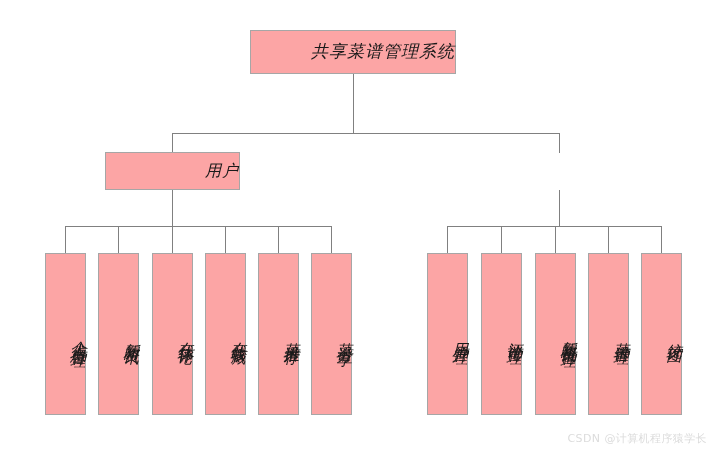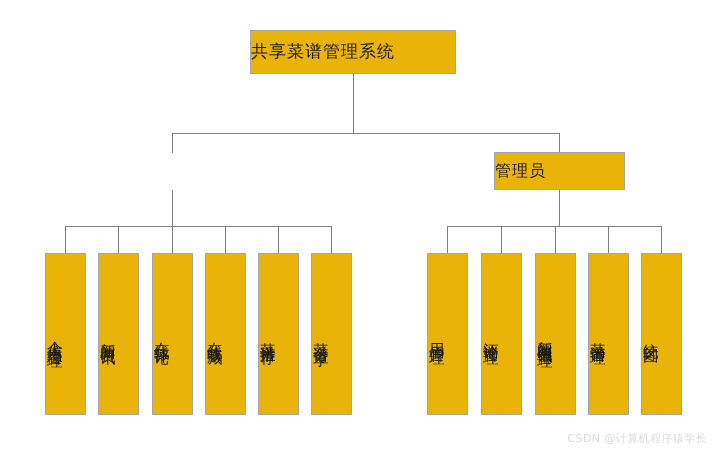--- a/index.html
+++ b/index.html
@@ -14,28 +14,29 @@
     height: 452px;
     background: #ffffff;
     overflow: hidden;
     font-family: "DejaVu Sans", "Liberation Sans", sans-serif;
   }
   
   .node {
     position: absolute;
     box-sizing: border-box;
     border: 1px solid #a6a6a6;
-    background: #eab308;
+    background: #fca5a5;
     color: #1a1a1a;
     display: flex;
     align-items: center;
-    justify-content: flex-start;
+    justify-content: flex-end;
     text-align: center;
     line-height: 1.16;
     z-index: 3;
+    font-style: italic;
   }
   .node.root {
     font-size: 17px;
     letter-spacing: 1px;
   }
   .node.level2 {
     font-size: 16px;
     letter-spacing: 1px;
   }
   
@@ -82,24 +83,24 @@
     <span>共享菜谱管理系统</span>
   </div>
 
   <div class="line vline" style="left:353px; top:74px; height:59px;"></div>
 
   <div class="line hline" style="left:172px; top:133px; width:388px;"></div>
 
   <div class="line vline" style="left:172px; top:133px; height:20px;"></div>
   <div class="line vline" style="left:559px; top:133px; height:20px;"></div>
 
+  <div class="node level2" style="left:105px; top:152px; width:135px; height:38px;">
+    <span>用户</span>
+  </div>
 
-  <div class="node level2" style="left:494px; top:152px; width:131px; height:38px;">
-    <span>管理员</span>
-  </div>
 
   <div class="line vline" style="left:172px; top:190px; height:36px;"></div>
   <div class="line hline" style="left:65px; top:226px; width:266px;"></div>
   <div class="line vline" style="left:65px;  top:226px; height:27px;"></div>
   <div class="line vline" style="left:118px; top:226px; height:27px;"></div>
   <div class="line vline" style="left:172px; top:226px; height:27px;"></div>
   <div class="line vline" style="left:225px; top:226px; height:27px;"></div>
   <div class="line vline" style="left:278px; top:226px; height:27px;"></div>
   <div class="line vline" style="left:331px; top:226px; height:27px;"></div>
 

